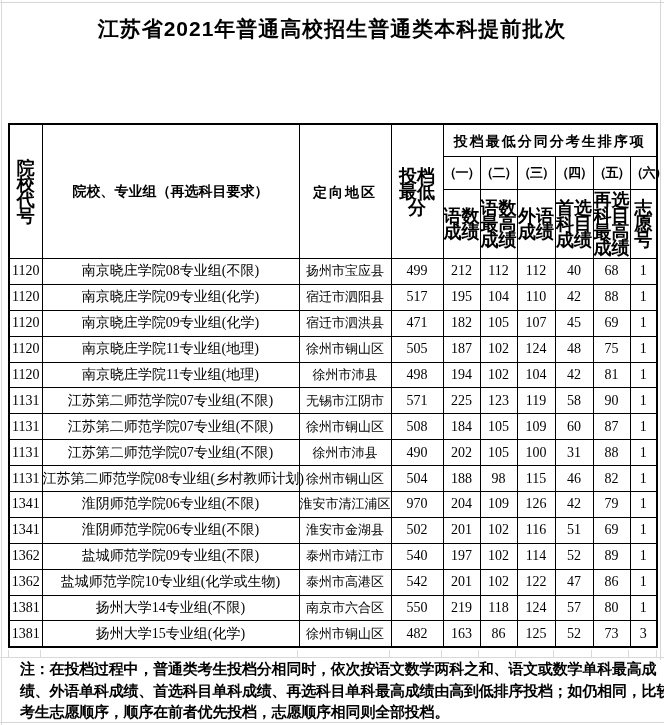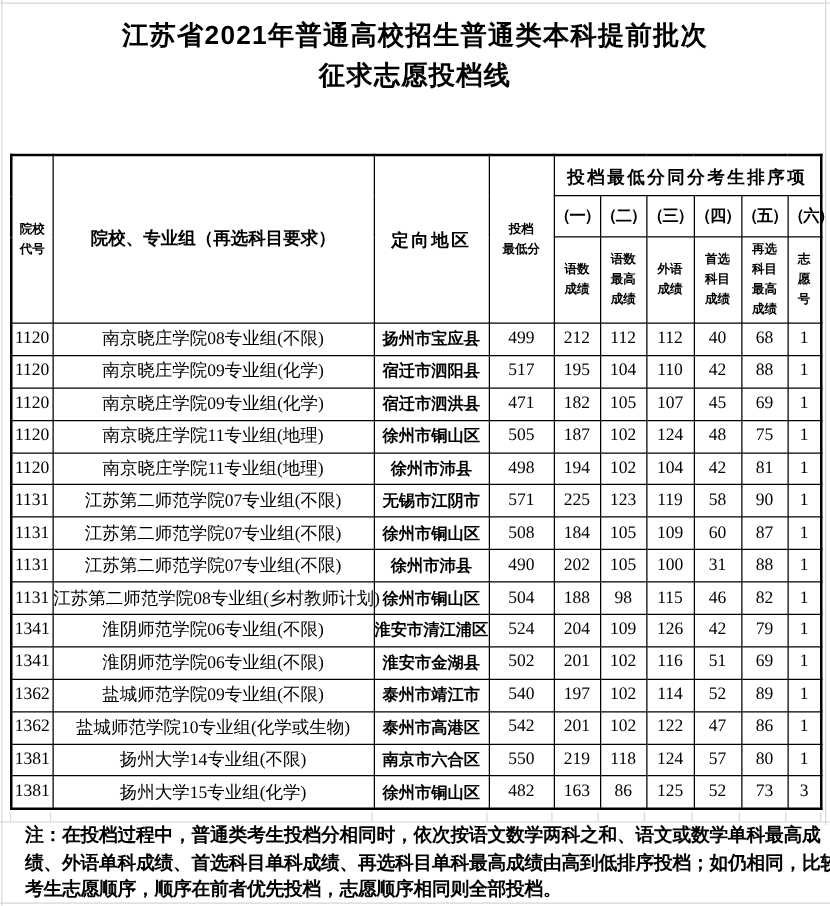--- a/index.html
+++ b/index.html
@@ -26,56 +26,55 @@
   table.score{
     position:absolute;left:8px;top:123px;
     width:649px;height:525px;
     border-collapse:collapse;table-layout:fixed;
     border:2px solid #000;
   }
   table.score th,table.score td{
     border:1px solid #000;padding:0;text-align:center;vertical-align:middle;
     overflow:visible;
   }
-  thead th{font-weight:bold;font-size:10px;line-height:16px;white-space:pre-line;}
+  thead th{font-weight:bold;font-size:18px;line-height:16px;white-space:pre-line;}
   th.hg{font-size:14px;letter-spacing:2px;height:31px;margin-top:44px;}
   tr.h-ord{height:33px;}
   th.ho{font-size:13px;white-space:nowrap;letter-spacing:-1px;}
   tr.h-lbl{height:69px;}
   th.hn{font-size:14px;font-family:Liberation Serif, serif;}
   th.hr{font-size:14px;letter-spacing:2px;margin-left:40px;}
 
   tbody tr{height:25.8px;}
   tbody td{
     font-family:"Liberation Serif","DejaVu Serif",serif;
     font-size:14px;white-space:nowrap;
   }
   td.c-name{text-align:left;padding-left:5px;}
-  td.c-region{font-size:13px;font-weight:bold;}
+  td.c-region{font-size:13px;}
 
   .grid-strip{position:absolute;top:650px;left:0;width:664px;height:7px;border-bottom:1px solid #d9d9d9;}
   .grid-strip i{position:absolute;top:0;width:1px;height:7px;background:#d9d9d9;display:block;}
 
   .note{
     position:absolute;top:658px;left:20px;width:652px;
     font-weight:bold;font-size:15px;line-height:21.5px;
     letter-spacing:-0.2px;text-align:left;
   }
 </style>
 </head>
 <body>
 
 <div class="grid-top"></div>
 <div class="grid-left"></div>
 <div class="grid-right"></div>
 <div class="grid-bottom"></div>
 
 <div class="title">
   <div>江苏省2021年普通高校招生普通类本科提前批次</div>
-  <div>征求志愿投档线</div>
 </div>
 
 <table class="score">
   <colgroup>
     <col style="width:33px">
       <col style="width:257px">
       <col style="width:92px">
       <col style="width:52px">
     <col style="width:37px">
       <col style="width:37px">
@@ -228,21 +227,21 @@
     <td class="c-num">98</td>
     <td class="c-num">115</td>
     <td class="c-num">46</td>
     <td class="c-num">82</td>
     <td class="c-num">1</td>
   </tr>
       <tr>
     <td class="c-num">1341</td>
     <td class="c-name">淮阴师范学院06专业组(不限)</td>
     <td class="c-region">淮安市清江浦区</td>
-    <td class="c-num">524</td>
+    <td class="c-num">970</td>
     <td class="c-num">204</td>
     <td class="c-num">109</td>
     <td class="c-num">126</td>
     <td class="c-num">42</td>
     <td class="c-num">79</td>
     <td class="c-num">1</td>
   </tr>
       <tr>
     <td class="c-num">1341</td>
     <td class="c-name">淮阴师范学院06专业组(不限)</td>

